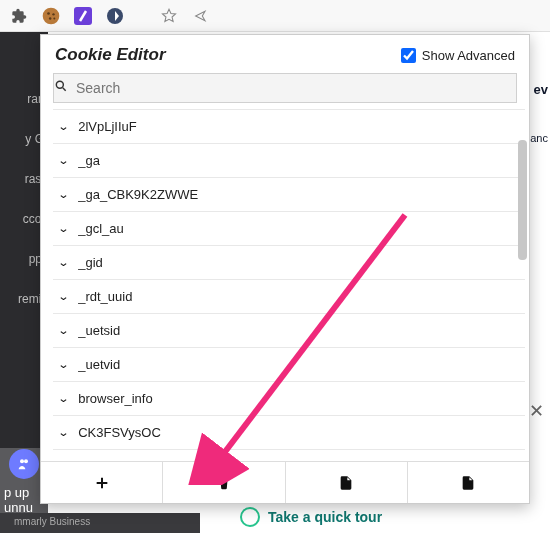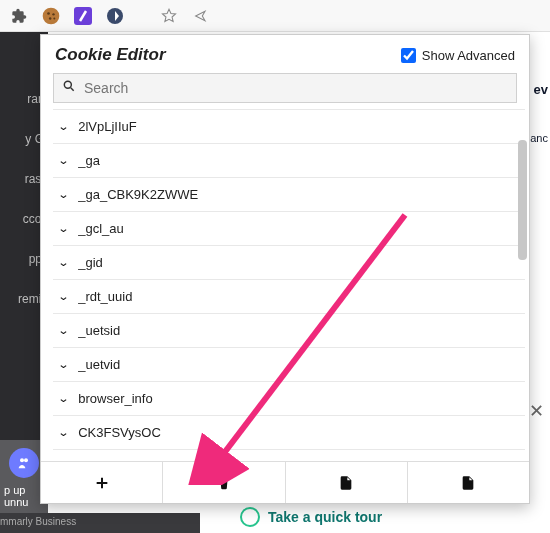--- a/index.html
+++ b/index.html
@@ -3,36 +3,36 @@
   <meta charset="utf-8">
   <style>
     * { margin: 0; padding: 0; box-sizing: border-box; }
     body { font-family: -apple-system, BlinkMacSystemFont, "Segoe UI", Arial, sans-serif; width: 550px; height: 533px; overflow: hidden; position: relative; background: #fff; }
     
     .toolbar { height: 32px; background: #f8f8f8; display: flex; align-items: center; padding: 0 8px; gap: 10px; border-bottom: 1px solid #e0e0e0; }
     .toolbar-icon { width: 22px; height: 22px; display: flex; align-items: center; justify-content: center; cursor: pointer; }
     
     .bg-sidebar { position: absolute; left: 0; top: 32px; width: 48px; height: 500px; background: #2b2b2e; color: #bdbdbd; font-size: 12px; padding-top: 60px; display: flex; flex-direction: column; gap: 26px; align-items: flex-end; overflow: hidden; }
     .bg-sidebar span { white-space: nowrap; }
-    .pp-up { position: absolute; left: 0; bottom: 16px; background: #5a5a5d; color: #fff; font-size: 11px; padding: 8px 4px; width: 48px; }
+    .pp-up { position: absolute; left: 0; bottom: 16px; background: #5a5a5d; color: #fff; font-size: 13px; padding: 1px 4px; width: 48px; }
     .pp-circle { width: 30px; height: 30px; border-radius: 50%; background: #6e7bff; margin: 0 auto 6px; display: flex; align-items: center; justify-content: center; }
-    .bg-footer { position: absolute; left: 0; bottom: 0; height: 20px; background: #3a3a3d; width: 200px; font-size: 10px; color: #aaa; padding: 3px 0; }
+    .bg-footer { position: absolute; left: 0; bottom: 0; height: 20px; background: #3a3a3d; width: 200px; font-size: 10px; color: #aaa; padding: 3px 14px; }
     
     .bg-right { position: absolute; right: 0; top: 32px; width: 20px; height: 500px; background: #fff; color: #0f172a; font-size: 13px; }
     .bg-tour { position: absolute; bottom: 6px; left: 240px; display: flex; align-items: center; gap: 8px; font-size: 14px; color: #0f766e; font-weight: 600; }
     .tour-circle { width: 20px; height: 20px; border: 2px solid #27c48e; border-radius: 50%; }
     .close-x { position: absolute; right: 6px; top: 400px; font-size: 18px; color: #666; cursor: pointer; }
     
     .popup { position: absolute; left: 40px; top: 34px; width: 490px; height: 470px; background: #fff; border: 1px solid #ccc; box-shadow: 0 4px 14px rgba(0,0,0,0.25); display: flex; flex-direction: column; }
     .popup-header { padding: 10px 14px 8px; display: flex; justify-content: space-between; align-items: center; }
     .popup-title { font-size: 17px; font-weight: 700; color: #222; font-style: italic; }
     .show-adv { display: flex; align-items: flex-end; gap: 6px; font-size: 13px; color: #222; }
     .show-adv input { width: 15px; height: 15px; accent-color: #0a66ff; }
     
-    .search-bar { margin: 0 12px 6px; border: 1px solid #d0d0d0; background: #f4f4f4; display: flex; align-items: center; padding: 5px 8px; gap: 8px; }
+    .search-bar { margin: 0 12px 6px; border: 1px solid #d0d0d0; background: #f4f4f4; display: flex; align-items: center; padding: 5px 0; gap: 8px; }
     .search-bar input { flex: 1; border: none; background: transparent; outline: none; font-size: 14px; color: #333; }
     
     .cookie-list { flex: 1; overflow-y: auto; margin: 0 4px 0 12px; border-top: 1px solid #e8e8e8; }
     .cookie-item { border-bottom: 1px solid #e8e8e8; padding: 9px 6px; display: flex; align-items: center; gap: 10px; font-size: 13px; color: #222; cursor: pointer; }
     .chev { font-size: 11px; transform: scaleX(1.3); color: #111; }
     
     
     .scroll-indicator { position: absolute; right: 2px; top: 105px; width: 9px; height: 120px; background: #c7c7c7; border-radius: 4px; }
     
     .bottom-bar { height: 42px; border-top: 1px solid #ddd; display: flex; }

